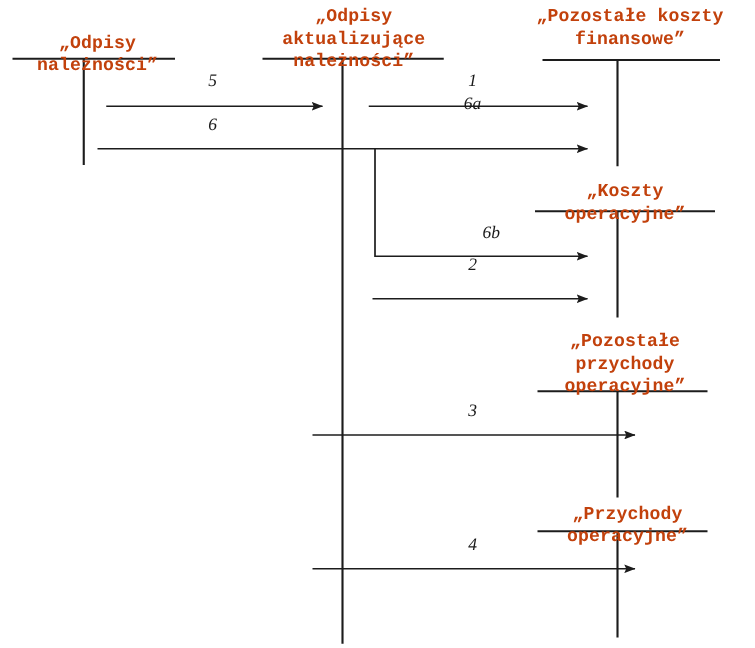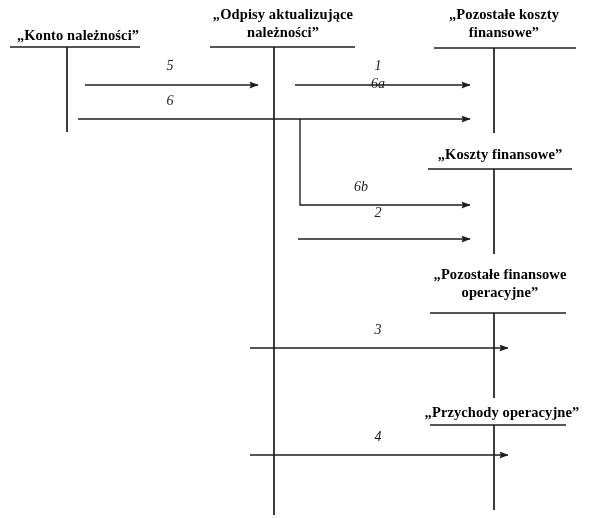--- a/index.html
+++ b/index.html
@@ -18,25 +18,25 @@
   svg.diagram-canvas {
     position: absolute;
     left: 0;
     top: 0;
     width: 604px;
     height: 518px;
   }
   .account-label {
     position: absolute;
     text-align: center;
-    font-family: Liberation Serif, serif;
+    font-family: Liberation Mono, monospace;
     font-weight: bold;
     font-size: 14.5px;
     line-height: 18px;
-    color: #000000;
+    color: #c2410c;
     white-space: pre-line;
     letter-spacing: 0.1px;
   }
   .flow-number {
     position: absolute;
     text-align: center;
     font-family: "Liberation Serif", "DejaVu Serif", serif;
     font-style: italic;
     font-size: 14px;
     line-height: 15px;
@@ -103,32 +103,32 @@
         <path class="flow-line" d="M 78,119 L 300,119"></path>
         <path class="flow-line" d="M 300,119 L 470,119" marker-end="url(#arrowhead)"></path>
         <path class="flow-line" d="M 300,119 L 300,205 L 470,205" marker-end="url(#arrowhead)"></path>
         <path class="flow-line" d="M 298,239 L 470,239" marker-end="url(#arrowhead)"></path>
         <path class="flow-line" d="M 250,348 L 508,348" marker-end="url(#arrowhead)"></path>
         <path class="flow-line" d="M 250,455 L 508,455" marker-end="url(#arrowhead)"></path>
       </g>
   </svg>
 
   <div id="labels-layer">
-      <div class="account-label" style="left: 12px; top: 26px; width: 132px;">„Konto należności”</div>
+      <div class="account-label" style="left: 12px; top: 26px; width: 132px;">„Odpisy należności”</div>
       <div class="account-label" style="left: 205px; top: 5px; width: 156px;">„Odpisy aktualizujące
 należności”</div>
       <div class="account-label" style="left: 428px; top: 5px; width: 152px;">„Pozostałe koszty
 finansowe”</div>
-      <div class="account-label" style="left: 420px; top: 145px; width: 160px;">„Koszty finansowe”</div>
-      <div class="account-label" style="left: 420px; top: 265px; width: 160px;">„Pozostałe finansowe
+      <div class="account-label" style="left: 420px; top: 145px; width: 160px;">„Koszty operacyjne”</div>
+      <div class="account-label" style="left: 420px; top: 265px; width: 160px;">„Pozostałe przychody
 operacyjne”</div>
       <div class="account-label" style="left: 416px; top: 403px; width: 172px;">„Przychody operacyjne”</div>
       <div class="flow-number" style="left: 150px; top: 58px; width: 40px;">5</div>
       <div class="flow-number" style="left: 358px; top: 58px; width: 40px;">1</div>
       <div class="flow-number" style="left: 150px; top: 93px; width: 40px;">6</div>
       <div class="flow-number" style="left: 358px; top: 76px; width: 40px;">6a</div>
-      <div class="flow-number" style="left: 341px; top: 179px; width: 40px;">6b</div>
+      <div class="flow-number" style="left: 373px; top: 179px; width: 40px;">6b</div>
       <div class="flow-number" style="left: 358px; top: 205px; width: 40px;">2</div>
       <div class="flow-number" style="left: 358px; top: 322px; width: 40px;">3</div>
       <div class="flow-number" style="left: 358px; top: 429px; width: 40px;">4</div>
     </div>
 
 </div>
 
 </body></html>

